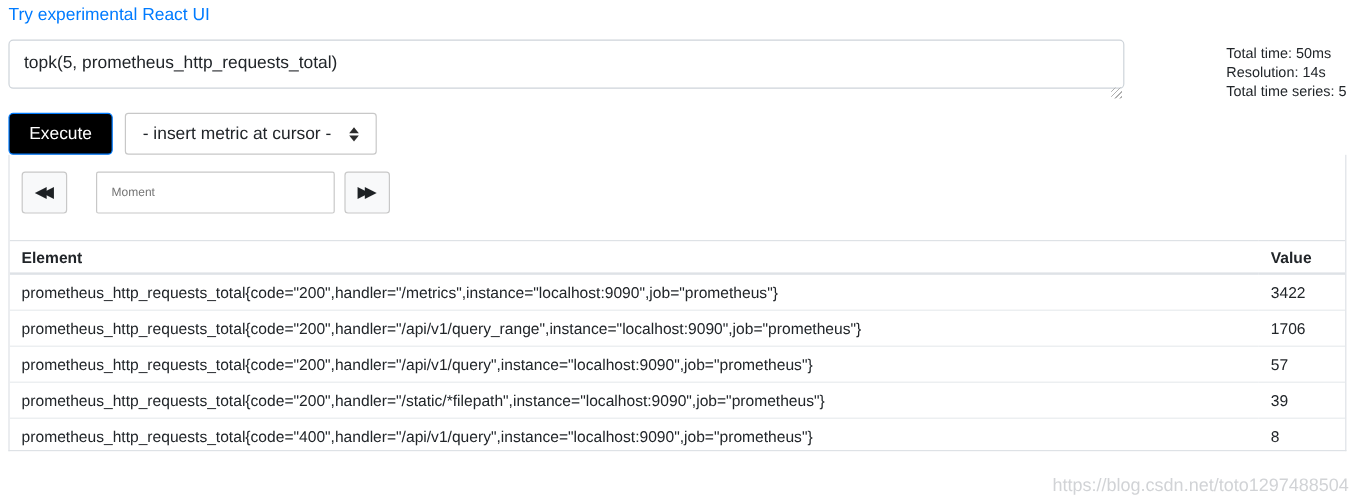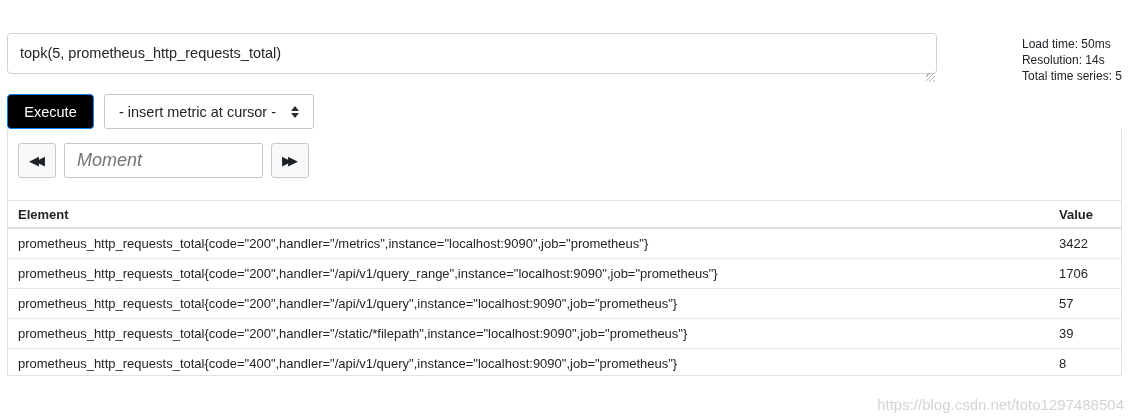--- a/index.html
+++ b/index.html
@@ -66,22 +66,22 @@
     border-left: 1px solid #dee2e6; border-right: 1px solid #dee2e6; border-bottom: 1px solid #dee2e6;
     height: 247px; overflow: hidden;
   }
   .moment-nav { display: flex; margin: 14px 10px 0 10px; height: 35px; }
   .nav-btn {
     height: 35px; min-width: 38px; background: #f8f9fa; border: 1px solid #c8c8c8; border-radius: 3px;
     color: #1d2124; font-size: 13px; letter-spacing: -4px; padding: 0 10px 0 6px; cursor: pointer;
     font-family: "DejaVu Sans", sans-serif; line-height: 33px; text-align: center;
   }
   .moment-input {
-    height: 35px; width: 199px; margin-left: 8px; margin-right: 8px; border: 1px solid #c8c8c8;
-    border-radius: 2px; padding: 0 12px; font-size: 18px; font-family: inherit; color: #212529; font-style: italic;
+    height: 35px; width: 199px; margin-left: 24px; margin-right: 8px; border: 1px solid #c8c8c8;
+    border-radius: 2px; padding: 0 12px; font-size: 10px; font-family: inherit; color: #212529;
   }
   .moment-input::placeholder { color: #757575; opacity: 1; }
 
   
   table.results { width: 100%; border-collapse: collapse; margin-top: 22px; border-top: 1px solid #dee2e6; }
   table.results th {
     text-align: left; font-size: 13px; font-weight: bold; color: #212529;
     padding: 6px 10px 5px 10px; border-bottom: 2px solid #dee2e6;
   }
   table.results td {
@@ -93,29 +93,30 @@
     position: absolute; right: 5px; bottom: 6px; font-size: 15px; color: rgba(178, 182, 187, 0.6);
     pointer-events: none; white-space: nowrap;
   }
 </style>
 </head>
 <body>
 
 <div class="page">
 
   <div class="top-row">
+    <a class="react-link">Try experimental React UI</a>
   </div>
 
   <div class="query-row">
     <div class="textarea-wrap">
       <textarea class="query" spellcheck="false" style="">topk(5, prometheus_http_requests_total)</textarea>
       <span class="resize-handle"></span>
     </div>
     <div class="stats">
-      <div>Load time: 50ms</div>
+      <div>Total time: 50ms</div>
       <div>Resolution: 14s</div>
       <div>Total time series: 5</div>
     </div>
   </div>
 
   <div class="actions-row">
     <button class="execute-btn">Execute</button>
     <div class="metric-select">
       <span>- insert metric at cursor -</span>
       <span class="sel-arrows">

